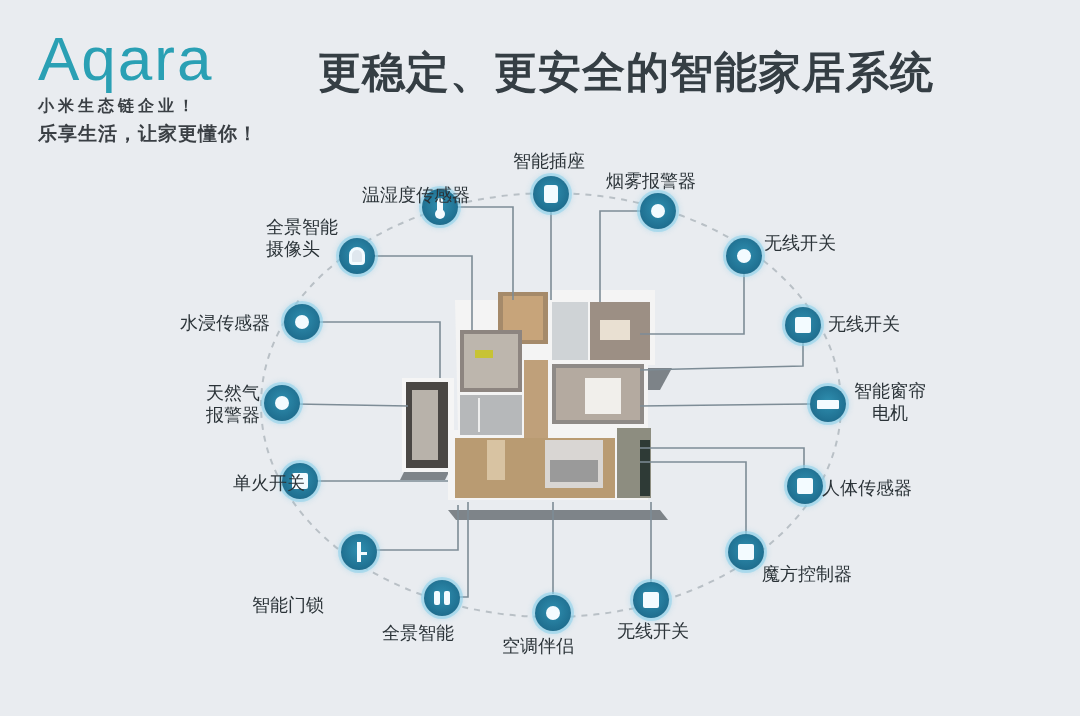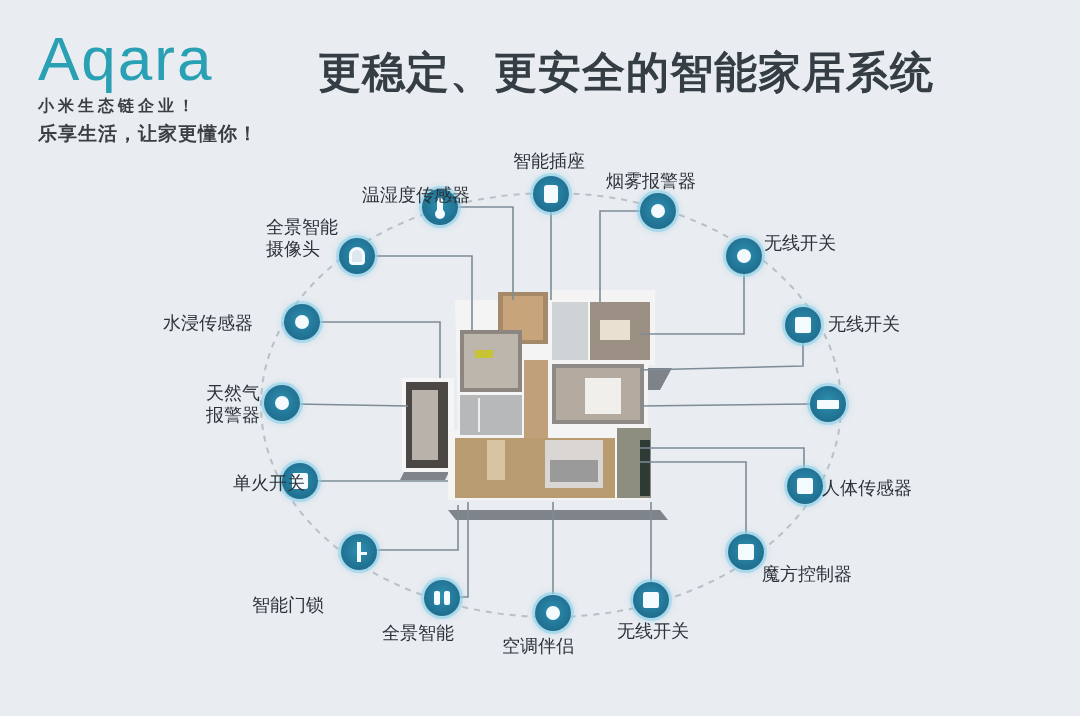--- a/index.html
+++ b/index.html
@@ -171,20 +171,24 @@
   <div class="label" style="left:764px;top:232px;">无线开关</div>
 
   <div class="node" style="left:785px;top:307px;">
     <span class="glyph square"></span>
   </div>
   <div class="label" style="left:828px;top:313px;">无线开关</div>
 
   <div class="node" style="left:810px;top:386px;">
     <span class="glyph bar"></span>
   </div>
+  <div class="label center" style="left:848px;top:380px;width:84px;">
+    <div>智能窗帘</div>
+    <div>电机</div>
+  </div>
 
   <div class="node" style="left:787px;top:468px;">
     <span class="glyph square"></span>
   </div>
   <div class="label" style="left:822px;top:477px;">人体传感器</div>
 
   <div class="node" style="left:728px;top:534px;">
     <span class="glyph square"></span>
   </div>
   <div class="label" style="left:762px;top:563px;">魔方控制器</div>
@@ -218,21 +222,21 @@
     <span class="glyph dot"></span>
   </div>
   <div class="label" style="left:206px;top:382px;">
     <div>天然气</div>
     <div>报警器</div>
   </div>
 
   <div class="node" style="left:284px;top:304px;">
     <span class="glyph dot"></span>
   </div>
-  <div class="label" style="left:163px;top:312px;text-align:center;">水浸传感器</div>
+  <div class="label" style="left:180px;top:312px;text-align:center;">水浸传感器</div>
 
   <div class="node" style="left:339px;top:238px;">
     <span class="glyph cam"></span>
   </div>
   <div class="label" style="left:266px;top:216px;">
     <div>全景智能</div>
     <div>摄像头</div>
   </div>
 
 </div>

